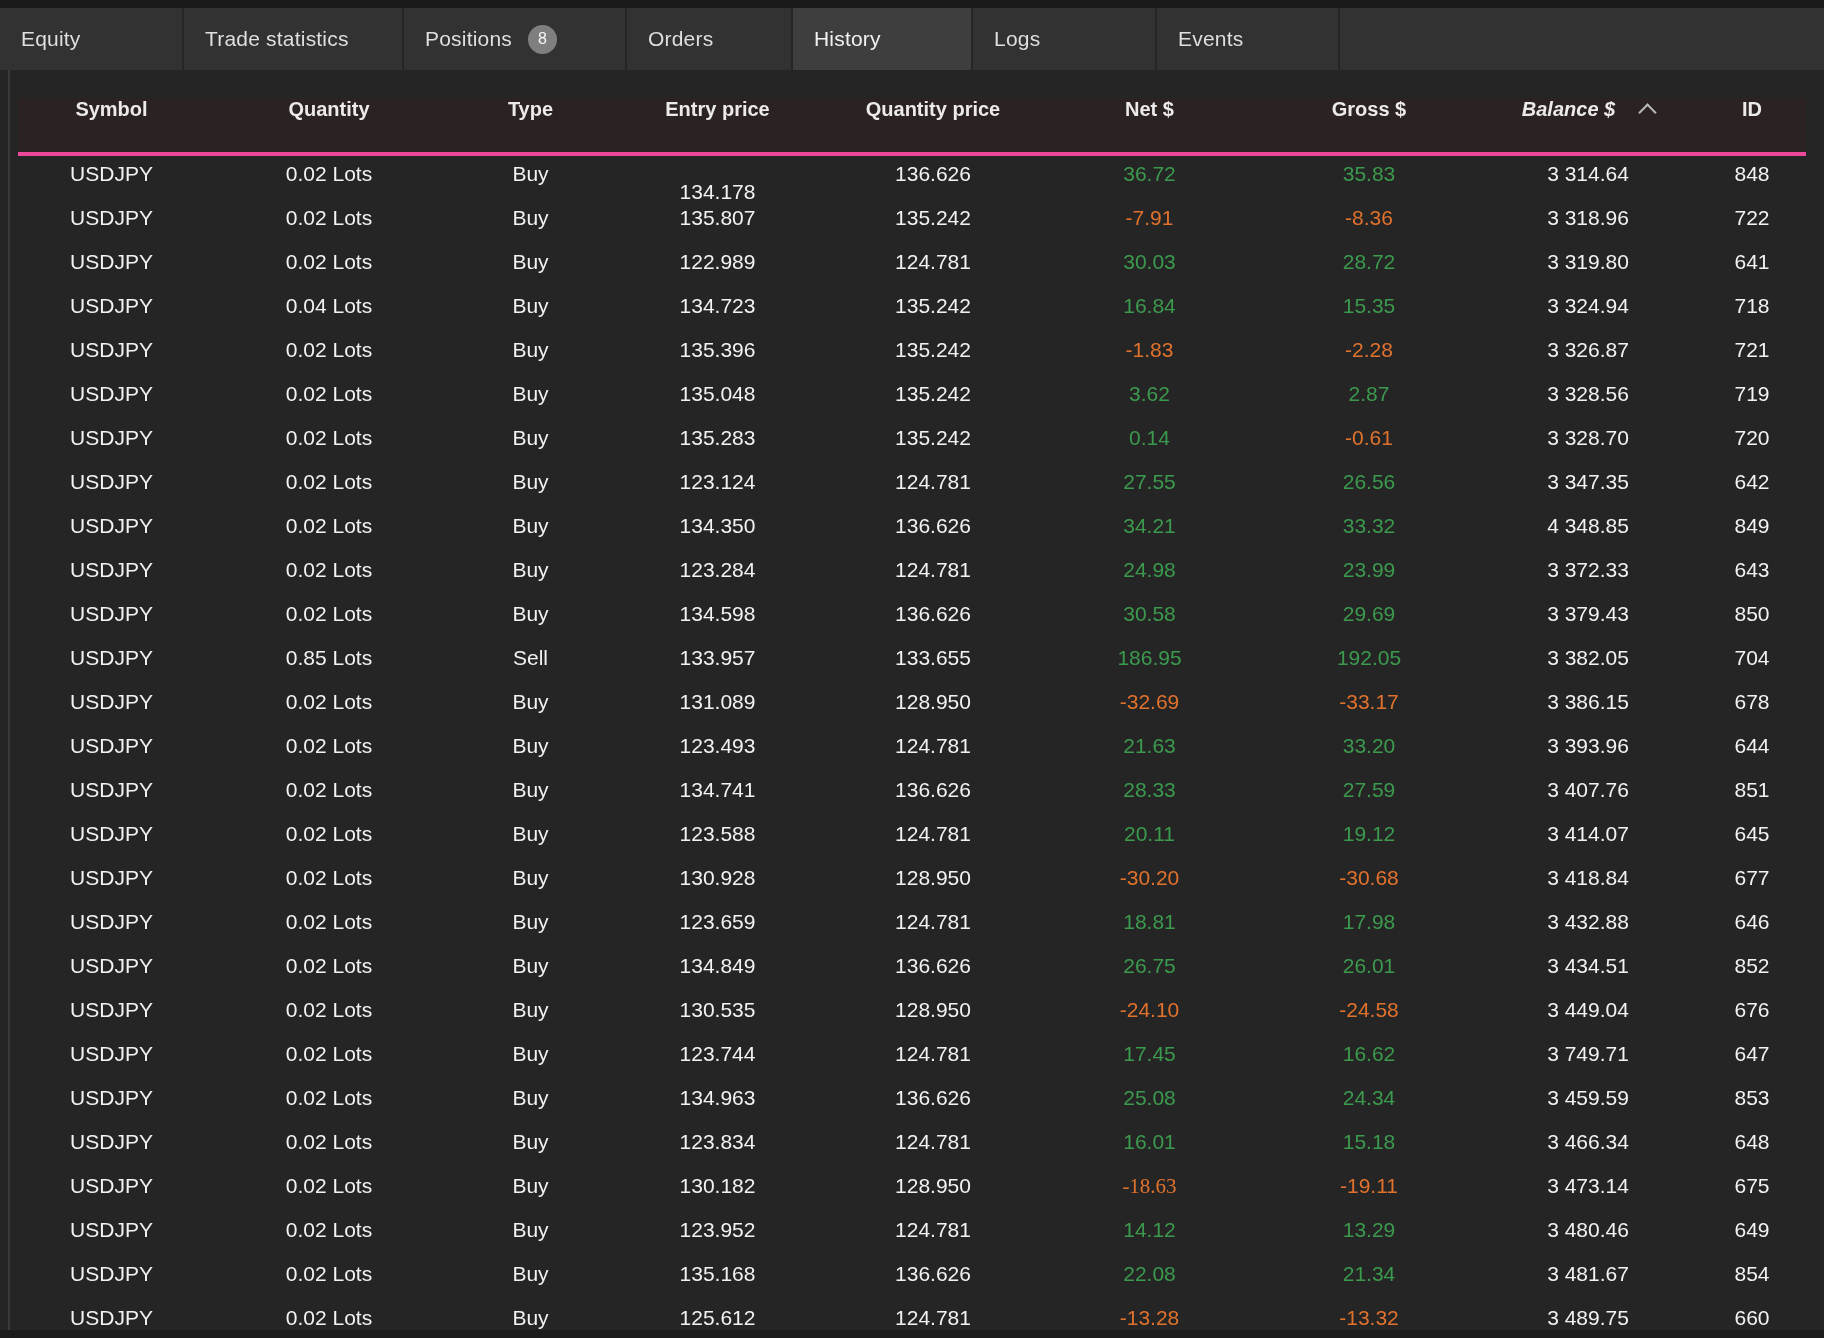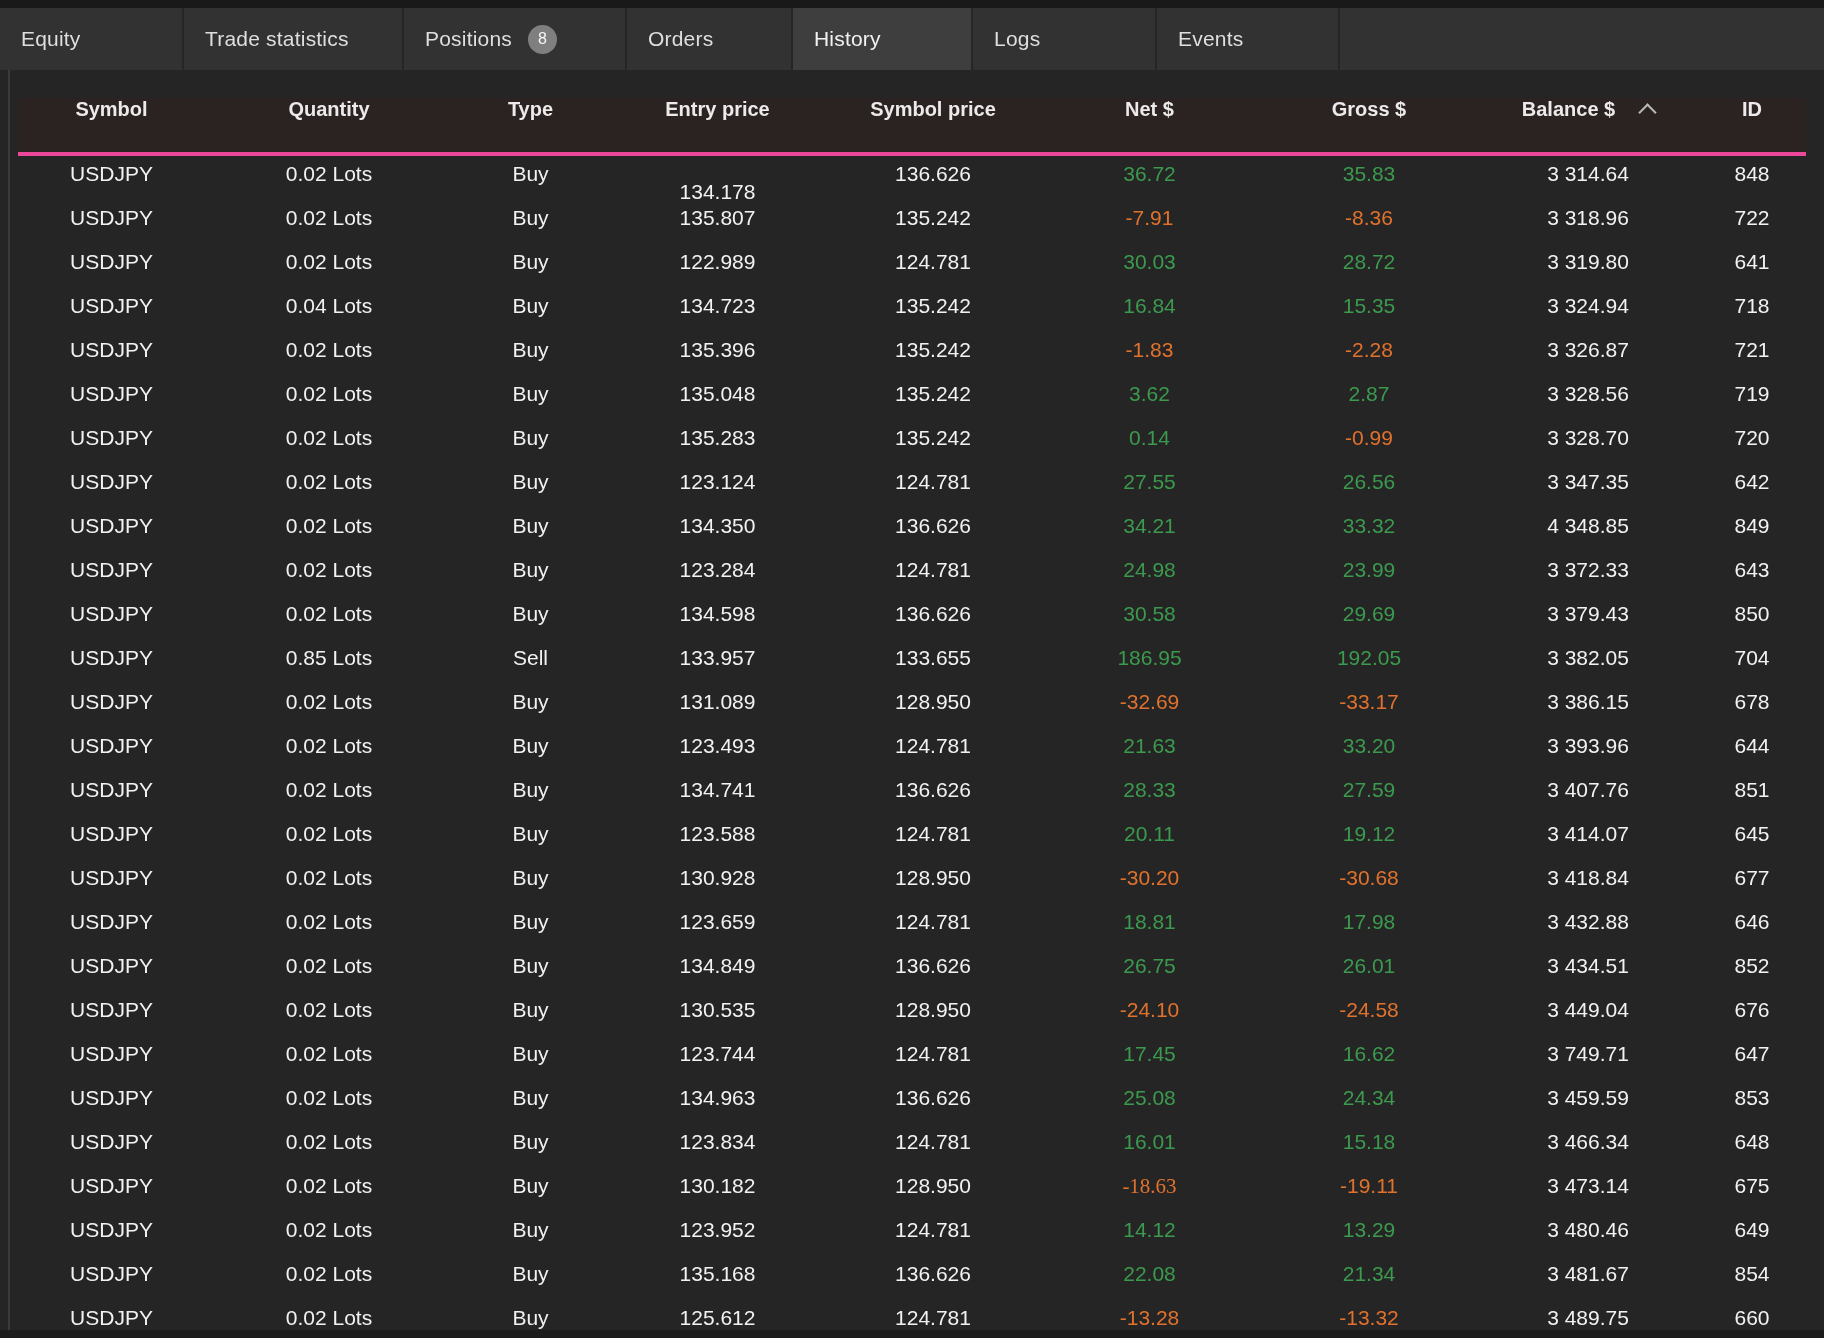--- a/index.html
+++ b/index.html
@@ -102,29 +102,29 @@
       <div class="hcell" style="width: 248px;">
         <span class="hlabel">Quantity</span>
       </div>
       <div class="hcell" style="width: 155px;">
         <span class="hlabel">Type</span>
       </div>
       <div class="hcell" style="width: 219px;">
         <span class="hlabel">Entry price</span>
       </div>
       <div class="hcell" style="width: 212px;">
-        <span class="hlabel">Symbol price</span>
+        <span class="hlabel">Quantity price</span>
       </div>
       <div class="hcell" style="width: 221px;">
         <span class="hlabel">Net $</span>
       </div>
       <div class="hcell" style="width: 218px;">
         <span class="hlabel">Gross $</span>
       </div>
-      <div class="hcell sorted" style="width: 220px;">
+      <div class="hcell sorted" style="width: 220px; font-style: italic;">
         <span class="hlabel">Balance $</span>
         <span class="chevron-up"></span>
       </div>
       <div class="hcell" style="flex: 1 1 0%;">
         <span class="hlabel">ID</span>
       </div>
     </div>
   <div class="table-body">
       <div class="trow">
         <div class="tcell" style="width: 187px;">USDJPY</div>
@@ -192,21 +192,21 @@
         <div class="tcell" style="width: 220px;">3 328.56</div>
         <div class="tcell" style="flex: 1 1 0%;">719</div>
       </div>
       <div class="trow">
         <div class="tcell" style="width: 187px;">USDJPY</div>
         <div class="tcell" style="width: 248px;">0.02 Lots</div>
         <div class="tcell" style="width: 155px;">Buy</div>
         <div class="tcell" style="width: 219px;">135.283</div>
         <div class="tcell" style="width: 212px;">135.242</div>
         <div class="tcell pos" style="width: 221px;">0.14</div>
-        <div class="tcell neg" style="width: 218px;">-0.99</div>
+        <div class="tcell neg" style="width: 218px;">-0.61</div>
         <div class="tcell" style="width: 220px;">3 328.70</div>
         <div class="tcell" style="flex: 1 1 0%;">720</div>
       </div>
       <div class="trow">
         <div class="tcell" style="width: 187px;">USDJPY</div>
         <div class="tcell" style="width: 248px;">0.02 Lots</div>
         <div class="tcell" style="width: 155px;">Buy</div>
         <div class="tcell" style="width: 219px;">123.124</div>
         <div class="tcell" style="width: 212px;">124.781</div>
         <div class="tcell pos" style="width: 221px;">27.55</div>

